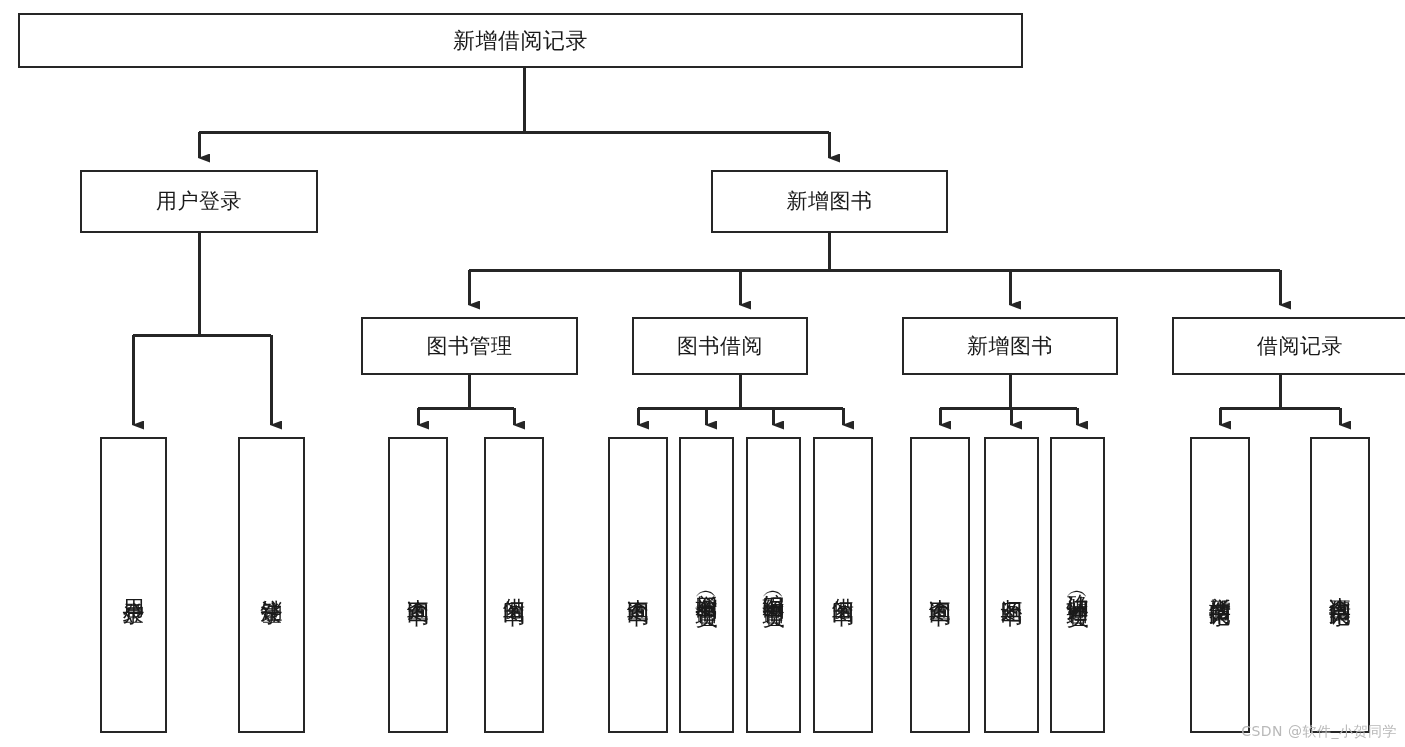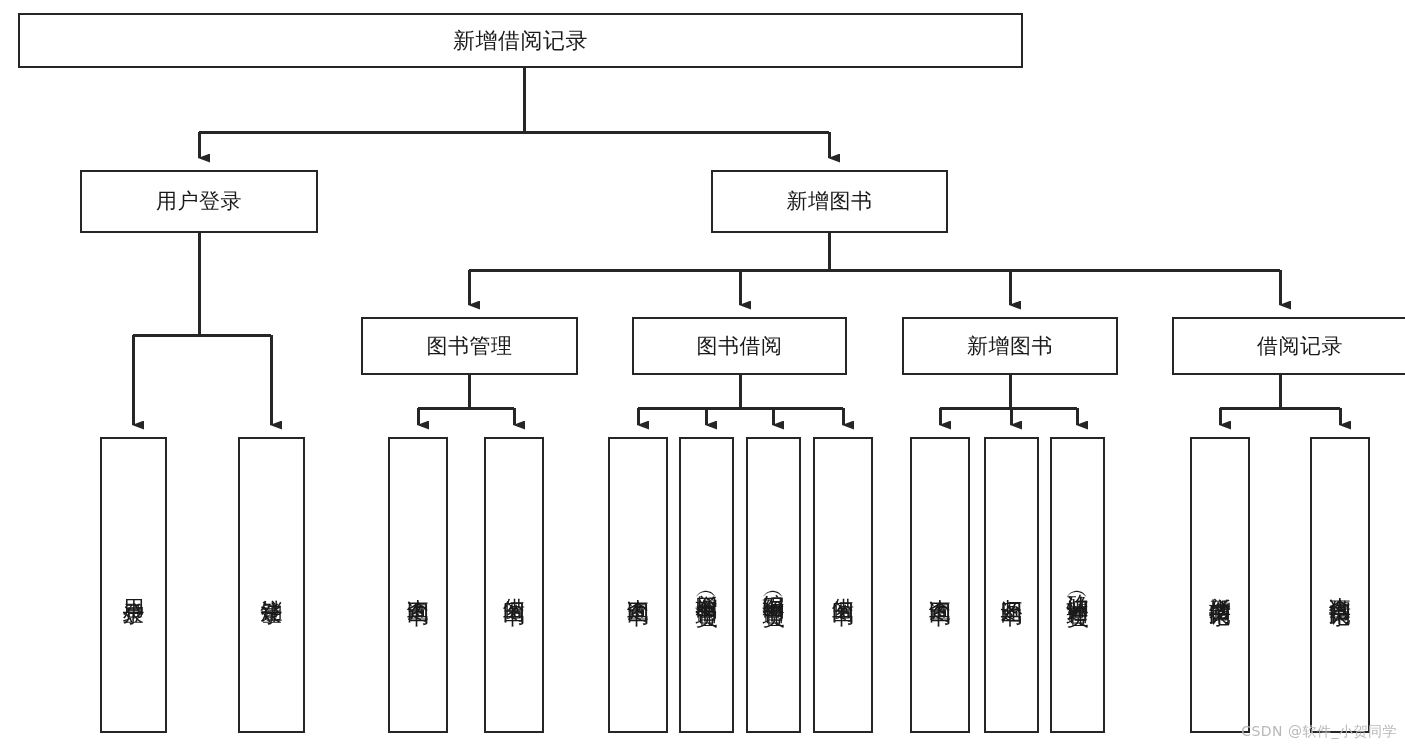--- a/index.html
+++ b/index.html
@@ -127,21 +127,21 @@
   <div class="node-box" style="left:80px; top:170px; width:238px; height:63px;">
     <span class="node-label">用户登录</span>
   </div>
   <div class="node-box" style="left:711px; top:170px; width:237px; height:63px;">
     <span class="node-label">新增图书</span>
   </div>
 
   <div class="node-box" style="left:361px; top:317px; width:217px; height:58px;">
     <span class="node-label">图书管理</span>
   </div>
-  <div class="node-box" style="left:632px; top:317px; width:215px; height:58px;">
+  <div class="node-box" style="left:632px; top:317px; width:176px; height:58px;">
     <span class="node-label">图书借阅</span>
   </div>
   <div class="node-box" style="left:902px; top:317px; width:216px; height:58px;">
     <span class="node-label">新增图书</span>
   </div>
   <div class="node-box" style="left:1172px; top:317px; width:256px; height:58px;">
     <span class="node-label">借阅记录</span>
   </div>
 
   <div class="node-box leaf" style="left:100px; top:437px; width:67px; height:296px;">

